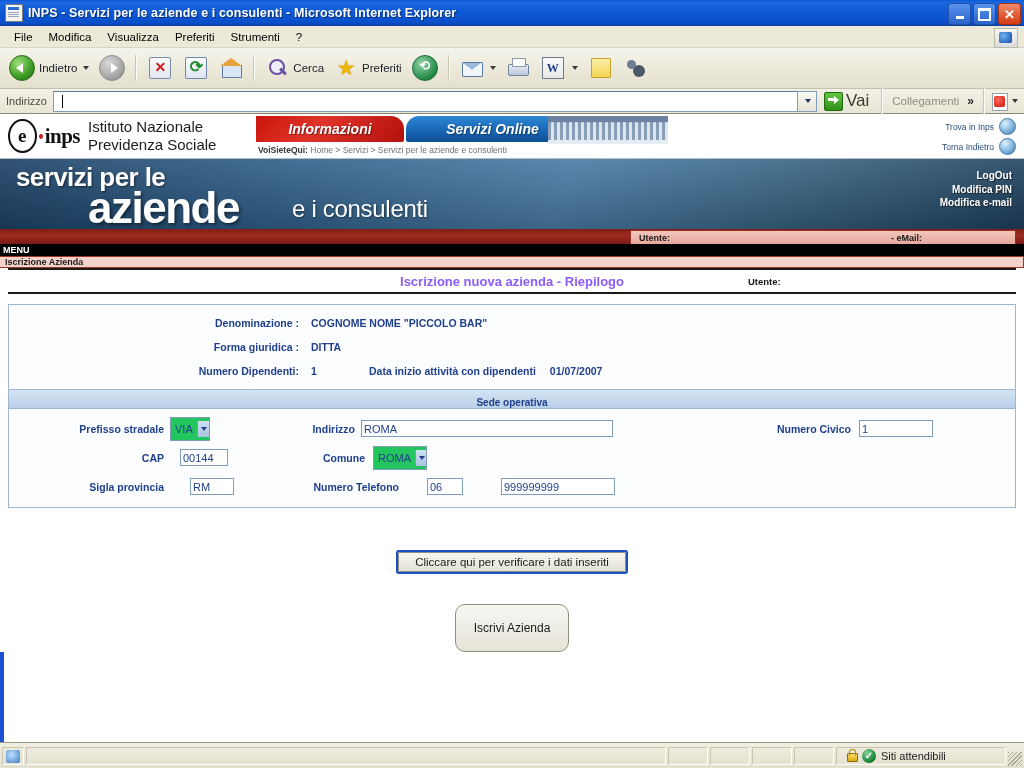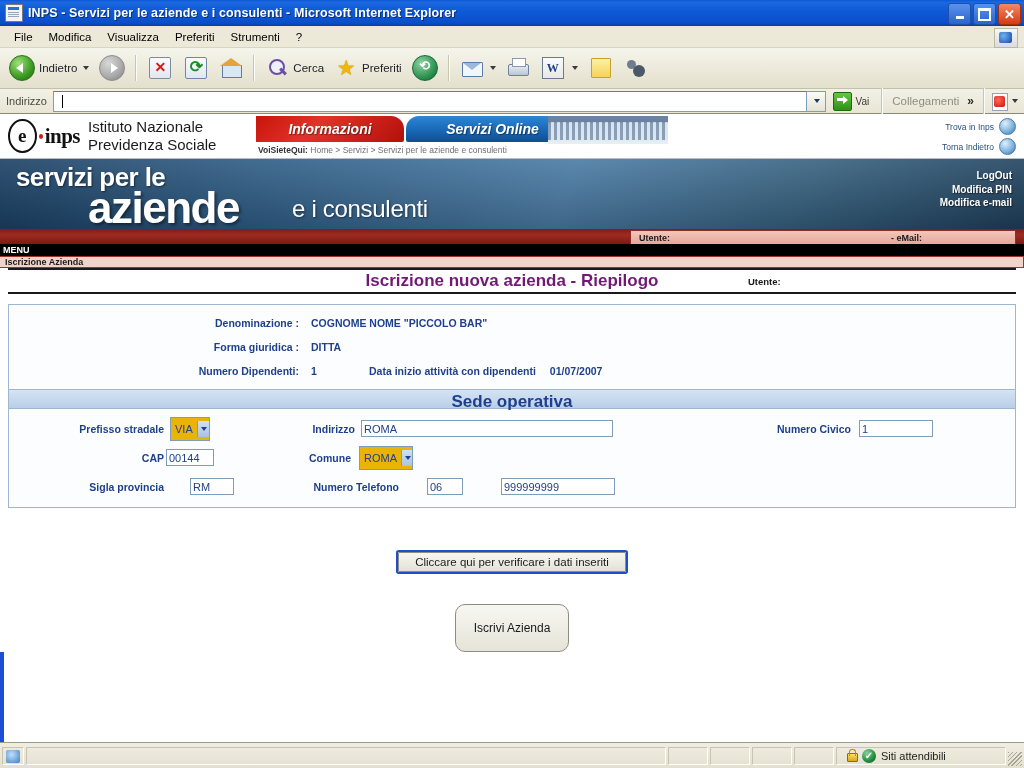--- a/index.html
+++ b/index.html
@@ -124,21 +124,21 @@
     background:linear-gradient(180deg,#f3f1e6,#e8e5d5);border-bottom:1px solid #8a8a7a;
     display:flex;align-items:center;box-sizing:border-box;
   }
   .addr-label{font-size:11px;color:#4a4a42;padding:0 6px;white-space:nowrap;}
   .addr-input{flex:1;height:19px;background:#fff;border:1px solid #7f9db9;border-top-color:#5d7d9d;
       display:flex;align-items:center;position:relative;margin-right:0;}
   .addr-caret{width:1px;height:13px;background:#000;margin-left:8px;}
   .addr-drop{width:18px;height:19px;background:linear-gradient(180deg,#fbfbf6,#e6e3d4);
       border:1px solid #7f9db9;border-left:none;display:flex;align-items:center;justify-content:center;}
   .addr-drop .caret{border-top-color:#20365e;}
-  .go-btn{display:flex;align-items:center;gap:3px;padding:0 7px;height:34px;font-size:10px;color:#3a3a32;}
+  .go-btn{display:flex;align-items:center;gap:3px;padding:0 7px;height:34px;font-size:17px;color:#3a3a32;}
   .go-ic{width:17px;height:17px;background:linear-gradient(180deg,#63c742,#2f9016);border:1px solid #1e6b0e;
       border-radius:2px;position:relative;}
   .go-ic:after{content:"";position:absolute;left:3px;top:5px;width:7px;height:3px;background:#fff;}
   .go-ic:before{content:"";position:absolute;left:9px;top:3px;border-top:4px solid transparent;
       border-bottom:4px solid transparent;border-left:5px solid #fff;}
   .links-label{font-size:11.5px;color:#8d8d82;padding:0 4px;white-space:nowrap;}
   .chev{font-size:12px;color:#2c2c2c;font-weight:bold;padding:0 4px;}
   .pdf-ic{width:20px;height:19px;position:relative;}
   .pdf-ic:before{content:"";position:absolute;left:2px;top:1px;width:14px;height:16px;background:#fff;
       border:1px solid #9aa2ad;}
@@ -214,39 +214,39 @@
   .menustrip{position:relative;height:14px;background:#f0b9ae;display:flex;align-items:stretch;flex-direction:column;}
   .ms-menu{background:#000;color:#fff;font-size:9px;font-weight:bold;padding:1px 3px;
       display:flex;align-items:center;}
   .ms-item{background:#f3d2cb;border:1px solid #9a3528;border-left:none;color:#1a1a1a;
       font-size:9px;font-weight:bold;padding:0 5px;display:flex;align-items:center;}
 
   
   .pagebody{position:relative;background:#fff;height:auto;}
   .titlerow{position:relative;margin:10px 8px 0 8px;border-top:2px solid #1a1a1a;
       border-bottom:2px solid #1a1a1a;height:22px;display:flex;align-items:center;}
-  .pg-title{position:absolute;left:0;right:0;text-align:center;font-size:17px;font-weight:bold;
-      color:#701a75;}
+  .pg-title{position:absolute;left:0;right:0;text-align:center;font-size:13px;font-weight:bold;
+      color:#8b5cf6;}
   .pg-utente{position:absolute;left:740px;font-size:9.5px;font-weight:bold;color:#1a1a1a;}
 
   .panel{margin:10px 8px 0 8px;border:1px solid #9fb6d0;background:#fbfdff;}
   .inforow{display:flex;align-items:center;height:24px;}
   .lbl{font-size:10.5px;font-weight:bold;color:#1f3f8c;text-align:right;white-space:nowrap;}
   .val{font-size:10.5px;font-weight:bold;color:#1f3f8c;white-space:nowrap;}
   .sede{height:18px;background:linear-gradient(180deg,#d5e3f3,#b9cfe8);border-top:1px solid #9fb6d0;
       border-bottom:1px solid #9fb6d0;display:flex;align-items:center;justify-content:center;}
-  .sede span{font-size:17px;font-weight:bold;color:#1f3f8c;margin-top:6px;}
+  .sede span{font-size:10px;font-weight:bold;color:#1f3f8c;margin-top:6px;}
   .frow{display:flex;align-items:center;height:29px;}
   .flbl{font-size:10.5px;font-weight:bold;color:#1f3f8c;white-space:nowrap;text-align:right;}
   input.tin{
     font-family:"Liberation Sans",sans-serif;font-size:11px;color:#1f3f8c;
     background:#ffffff;border:1px solid #7f9db9;height:17px;padding:0 2px;box-sizing:border-box;
     outline:none;
   }
-  .selbox{display:inline-flex;align-items:center;height:24px;background:#eab308;
+  .selbox{display:inline-flex;align-items:center;height:24px;background:#22c55e;
      border:1px solid #7f9db9;box-sizing:border-box;}
   .selbox .sv{font-size:11px;color:#1f3f8c;padding:0 4px;white-space:nowrap;}
   .selbox .sb{width:14px;height:16px;background:linear-gradient(180deg,#cfe0f2,#a9c4e0);
      border-left:1px solid #7f9db9;display:flex;align-items:center;justify-content:center;}
   .selbox .sb .caret{border-top-color:#1f3f8c;}
 
   .btnwrap-1{margin-top:44px;text-align:center;}
   .bigbtn{display:inline-block;background:linear-gradient(180deg,#f7f7f2,#e4e2d6);
      border:1px solid #8e8e80;padding:3px 16px;font-size:11.5px;color:#1a1a1a;
      box-shadow:0 0 0 2px #1e4fc4;border-radius:1px;}
@@ -481,21 +481,21 @@
               </span>
           </div>
           <div class="flbl" style="width:120px;margin-left:25px;">Indirizzo</div>
           <input class="tin" style="width: 252px; margin-left: 6px;" value="ROMA">
           <div class="flbl" style="width:150px;margin-left:88px;">Numero Civico</div>
           <input class="tin" style="width: 74px; margin-left: 8px;" value="1">
         </div>
 
         <div class="frow">
           <div class="flbl" style="width:155px;">CAP</div>
-          <input class="tin" style="width: 48px; margin-left: 2px;" value="00144">
+          <input class="tin" style="width: 48px; margin-left: 16px;" value="00144">
           <div class="flbl" style="width:112px;margin-left:25px;">Comune</div>
           <div class="selbox" style="margin-left:8px;width:54px;">
             <span class="sv">ROMA</span>
             <span class="sb">
                 <span class="caret"></span>
               </span>
           </div>
         </div>
 
         <div class="frow" style="padding-bottom:6px;gap:20px;">

